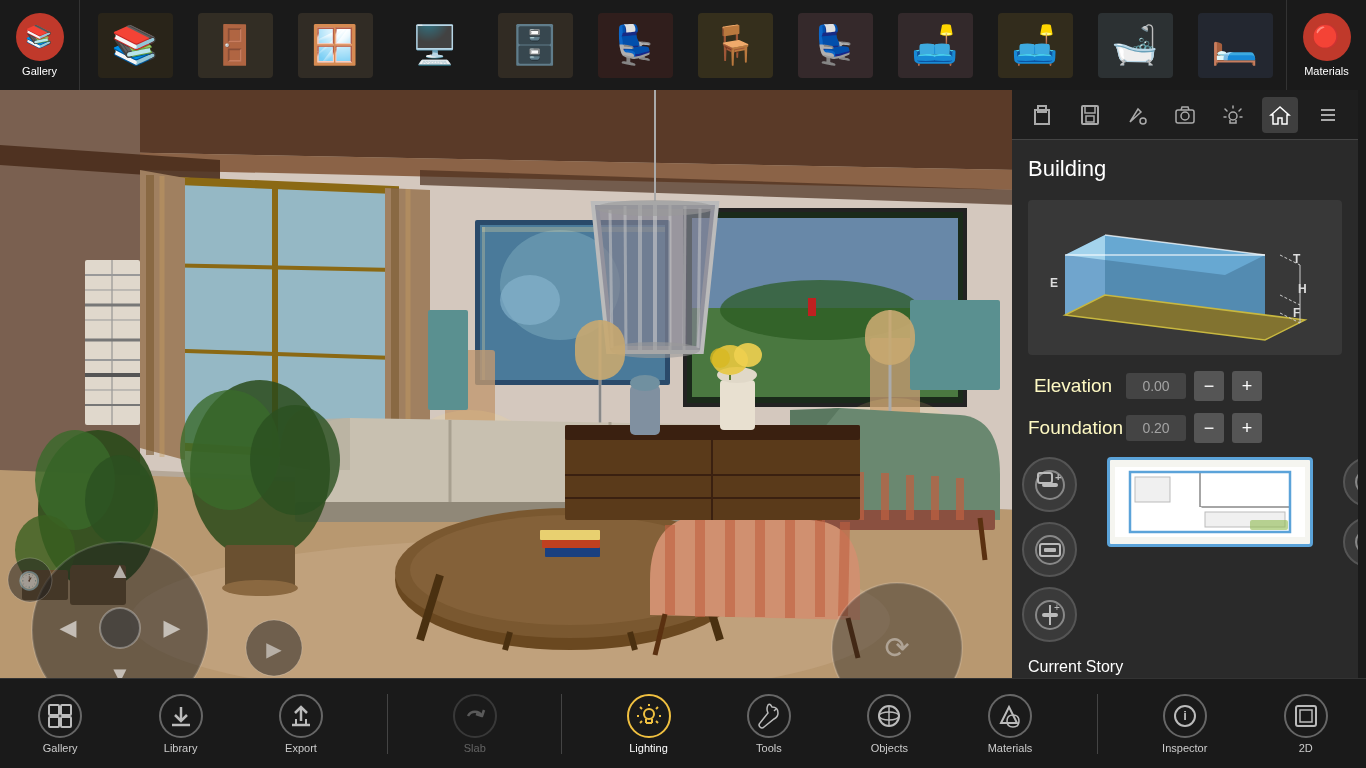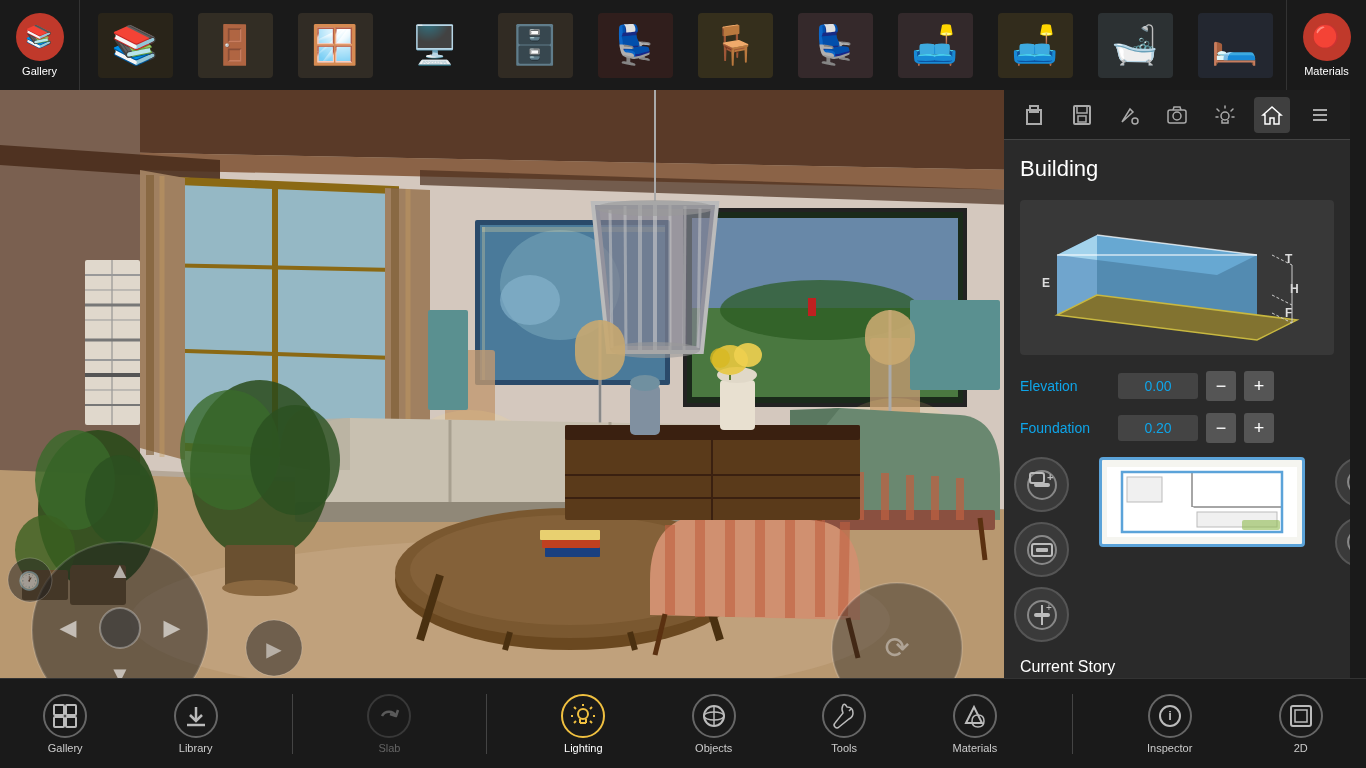--- a/index.html
+++ b/index.html
@@ -78,21 +78,21 @@
       top: 90px; left: 0;
       width: 1020px;
       height: 590px;
       background: #2c3e50;
       overflow: hidden;
     }
 
     
     #right-panel {
       position: absolute;
-      top: 90px; right: 16px;
+      top: 90px; right: 8px;
       width: 346px;
       height: 678px;
       background: #2a2a2a;
       overflow-y: auto;
       overflow-x: hidden;
     }
     .panel-toolbar {
       display: flex;
       align-items: center;
       justify-content: space-between;
@@ -134,33 +134,34 @@
     }
 
     
     .field-row {
       display: flex;
       align-items: center;
       padding: 6px 16px;
       gap: 8px;
     }
     .field-label {
-      color: #0ea5e9;
-      font-size: 14px;
+      color: #fef9c3;
+      font-size: 19px;
       width: 90px;
       flex-shrink: 0;
+      text-align: center;
     }
     .field-input {
       background: #444;
       border: none;
       border-radius: 3px;
-      color: #0ea5e9;
+      color: #a3a3a3;
       font-size: 14px;
       padding: 5px 8px;
-      width: 80px;
+      width: 60px;
       text-align: center;
     }
     .field-btn {
       width: 30px; height: 30px;
       background: #555;
       border: none;
       border-radius: 3px;
       color: white;
       font-size: 18px;
       cursor: pointer;
@@ -745,20 +746,32 @@
     <div class="btn-icon">
       <svg width="26" height="26" viewBox="0 0 26 26">
         <line x1="13" y1="4" x2="13" y2="18" stroke="#bbb" stroke-width="2.5"></line>
         <polyline points="7,12 13,18 19,12" stroke="#bbb" stroke-width="2.5" fill="none"></polyline>
         <line x1="4" y1="22" x2="22" y2="22" stroke="#bbb" stroke-width="2.5"></line>
       </svg>
     </div>
     <span>Library</span>
   </div>
 
+  <div class="bottom-btn">
+    <div class="btn-icon">
+      <svg width="26" height="26" viewBox="0 0 26 26">
+        <line x1="13" y1="18" x2="13" y2="4" stroke="#bbb" stroke-width="2.5"></line>
+        <polyline points="7,10 13,4 19,10" stroke="#bbb" stroke-width="2.5" fill="none"></polyline>
+        <line x1="4" y1="22" x2="22" y2="22" stroke="#bbb" stroke-width="2.5"></line>
+        <line x1="8" y1="22" x2="8" y2="16" stroke="#bbb" stroke-width="2"></line>
+        <line x1="18" y1="22" x2="18" y2="16" stroke="#bbb" stroke-width="2"></line>
+      </svg>
+    </div>
+    <span>Export</span>
+  </div>
 
   <div class="bottom-divider"></div>
 
 
   <div class="bottom-btn disabled">
     <div class="btn-icon">
       <svg width="26" height="26" viewBox="0 0 26 26">
         <path d="M 20 13 A 8 8 0 0 0 6 13" stroke="#bbb" stroke-width="2.5" fill="none"></path>
         <polyline points="22,7 20,13 14,11" stroke="#bbb" stroke-width="2.5" fill="none" stroke-linejoin="round"></polyline>
       </svg>
@@ -783,62 +796,62 @@
         <line x1="16" y1="16" x2="16" y2="20" stroke="#f0c040" stroke-width="2"></line>
         <line x1="10" y1="20" x2="16" y2="20" stroke="#f0c040" stroke-width="2"></line>
       </svg>
     </div>
     <span>Lighting</span>
   </div>
 
   <div class="bottom-btn">
     <div class="btn-icon">
       <svg width="26" height="26" viewBox="0 0 26 26">
+        <path d="M 16 4 Q 22 4 22 10 Q 22 14 18 16 L 8 24 Q 6 26 4 24 Q 2 22 4 20 L 12 10 Q 10 6 12 2 Q 14 0 16 4 Z" stroke="#bbb" stroke-width="1.5" fill="none"></path>
+        <line x1="18" y1="8" x2="20" y2="6" stroke="#bbb" stroke-width="1.5"></line>
+      </svg>
+    </div>
+    <span>Tools</span>
+  </div>
+
+  <div class="bottom-btn">
+    <div class="btn-icon">
+      <svg width="26" height="26" viewBox="0 0 26 26">
         <circle cx="13" cy="13" r="10" stroke="#bbb" stroke-width="2" fill="none"></circle>
         <ellipse cx="13" cy="13" rx="10" ry="4" stroke="#bbb" stroke-width="1.5" fill="none"></ellipse>
         <line x1="13" y1="3" x2="13" y2="23" stroke="#bbb" stroke-width="1.5"></line>
       </svg>
     </div>
     <span>Objects</span>
   </div>
 
   <div class="bottom-btn">
     <div class="btn-icon">
       <svg width="26" height="26" viewBox="0 0 26 26">
-        <path d="M 16 4 Q 22 4 22 10 Q 22 14 18 16 L 8 24 Q 6 26 4 24 Q 2 22 4 20 L 12 10 Q 10 6 12 2 Q 14 0 16 4 Z" stroke="#bbb" stroke-width="1.5" fill="none"></path>
-        <line x1="18" y1="8" x2="20" y2="6" stroke="#bbb" stroke-width="1.5"></line>
-      </svg>
-    </div>
-    <span>Tools</span>
-  </div>
+        <path d="M 4 20 L 12 4 L 20 20 Z" stroke="#bbb" stroke-width="2" fill="none"></path>
+        <path d="M 16 12 Q 22 12 22 18 Q 22 24 16 24 Q 10 24 10 18 Q 10 12 16 12 Z" stroke="#bbb" stroke-width="1.5" fill="none"></path>
+      </svg>
+    </div>
+    <span>Materials</span>
+  </div>
+
+  <div class="bottom-divider"></div>
 
   <div class="bottom-btn">
     <div class="btn-icon">
       <svg width="26" height="26" viewBox="0 0 26 26">
-        <path d="M 4 20 L 12 4 L 20 20 Z" stroke="#bbb" stroke-width="2" fill="none"></path>
-        <path d="M 16 12 Q 22 12 22 18 Q 22 24 16 24 Q 10 24 10 18 Q 10 12 16 12 Z" stroke="#bbb" stroke-width="1.5" fill="none"></path>
-      </svg>
-    </div>
-    <span>Materials</span>
-  </div>
-
-  <div class="bottom-divider"></div>
+        <circle cx="13" cy="13" r="10" stroke="#bbb" stroke-width="2" fill="none"></circle>
+        <text x="13" y="17" text-anchor="middle" fill="#bbb" font-size="13" font-weight="bold">i</text>
+      </svg>
+    </div>
+    <span>Inspector</span>
+  </div>
 
   <div class="bottom-btn">
     <div class="btn-icon">
       <svg width="26" height="26" viewBox="0 0 26 26">
-        <circle cx="13" cy="13" r="10" stroke="#bbb" stroke-width="2" fill="none"></circle>
-        <text x="13" y="17" text-anchor="middle" fill="#bbb" font-size="13" font-weight="bold">i</text>
-      </svg>
-    </div>
-    <span>Inspector</span>
-  </div>
-
-  <div class="bottom-btn">
-    <div class="btn-icon">
-      <svg width="26" height="26" viewBox="0 0 26 26">
         <rect x="3" y="3" width="20" height="20" stroke="#bbb" stroke-width="2" fill="none" rx="2"></rect>
         <rect x="7" y="7" width="12" height="12" stroke="#bbb" stroke-width="1.5" fill="none"></rect>
       </svg>
     </div>
     <span>2D</span>
   </div>
 </div>
 
 </body></html>

